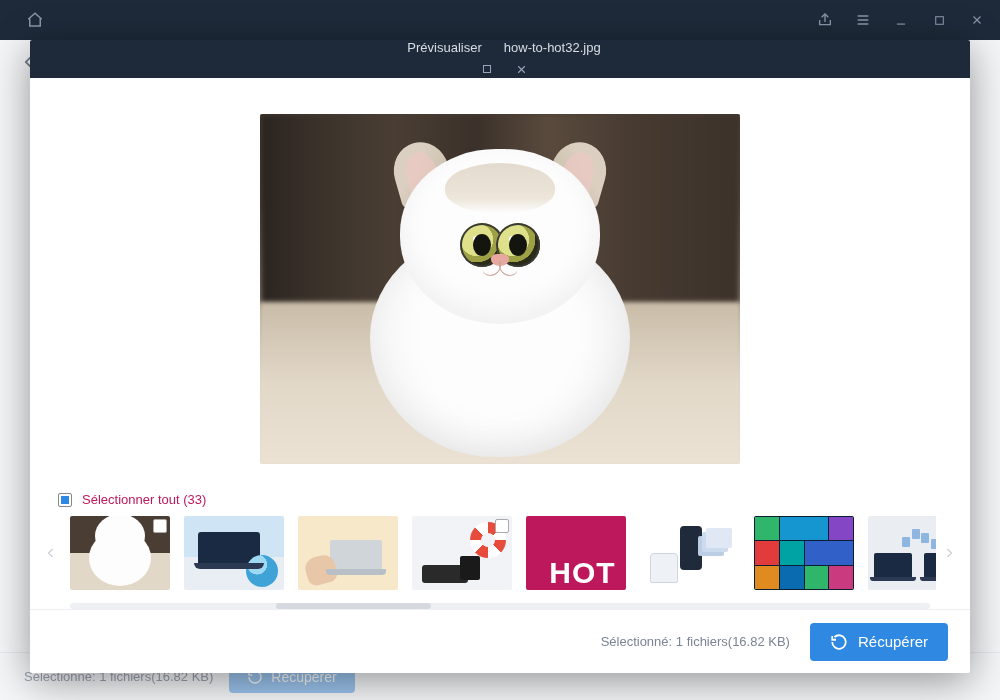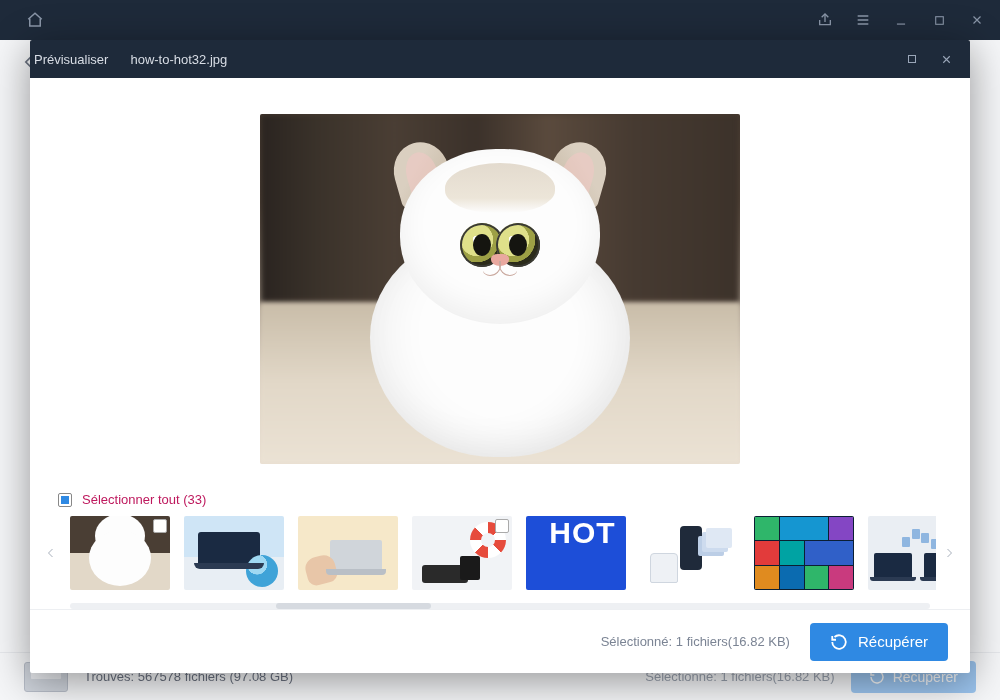--- a/index.html
+++ b/index.html
@@ -36,22 +36,22 @@
 }
 
 
 .modal {
   position: absolute; left: 30px; right: 30px; top: 40px; bottom: 27px;
   background: #fff; box-shadow: 0 8px 40px rgba(0,0,0,0.4); border-radius: 2px;
   display: flex; flex-direction: column;
 }
 .modal-titlebar {
   height: 38px; background: #1e2a3a; display: flex; align-items: center;
-  justify-content: space-between; padding: 0 10px 0 4px; color: #d8dde5;
-  border-radius: 2px 2px 0 0; font-size: 13px;
+  justify-content: space-between; padding: 0 10px 0 18px; color: #d8dde5;
+  border-radius: 2px 2px 0 0; font-size: 13px; flex-direction: column;
 }
 .modal-title-left { display: flex; align-items: center; gap: 22px; }
 .modal-title-right { display: flex; align-items: center; gap: 6px; }
 .modal-title-icon { width: 28px; height: 28px; display:flex; align-items:center; justify-content:center; color:#9aa6b8; cursor:pointer; }
 
 
 .preview-area {
   flex: 1; display: flex; align-items: center; justify-content: center; padding: 24px 20px 10px;
 }
 .preview-image {
@@ -107,21 +107,21 @@
 .t2 .globe { position:absolute; right:6%; bottom:4%; width:32px; height:32px; border-radius:50%; background: radial-gradient(circle at 35% 30%, #9fd8f2 0 32%, #3fa3d8 33% 100%); }
 .t3 { background: linear-gradient(180deg,#f6e8c9 0 100%); }
 .t3::before { content:''; position:absolute; left:32%; top:32%; width:52%; height:42%; background:#d0d5da; border-radius:2px 2px 0 0; }
 .t3::after { content:''; position:absolute; left:28%; top:72%; width:60%; height:8%; background:#b9bfc6; border-radius:0 0 4px 4px; }
 .t3 .hand { position:absolute; left:8%; bottom:8%; width:30px; height:28px; background:#e8c6a8; border-radius:40% 40% 30% 30%; transform:rotate(-15deg); }
 .t4 { background:#f1f3f6; }
 .t4 .lifebuoy { position:absolute; right:6%; top:8%; width:36px; height:36px; border-radius:50%; background: conic-gradient(#e64b3c 0 12.5%, #fff 12.5% 25%, #e64b3c 25% 37.5%, #fff 37.5% 50%, #e64b3c 50% 62.5%, #fff 62.5% 75%, #e64b3c 75% 87.5%, #fff 87.5% 100%); }
 .t4 .lifebuoy::after { content:''; position:absolute; inset:11px; background:#f1f3f6; border-radius:50%; }
 .t4 .usb { position:absolute; left:10%; bottom:10%; width:46px; height:18px; background:#2a2a2a; border-radius:3px; }
 .t4 .sd { position:absolute; left:48%; bottom:14%; width:20px; height:24px; background:#1a1a1a; border-radius:2px; }
-.t5 { background:#1d4ed8; display:flex; align-items:flex-start; justify-content:center;padding-left:13px; }
+.t5 { background:#be185d; display:flex; align-items:flex-end; justify-content:center;padding-left:13px; }
 .t5-text { color:#fff; font-size:30px; font-weight:800; letter-spacing:1px; font-family: Arial Black, Arial, sans-serif; }
 .t6 { background:#fff; }
 .t6 .phone { position:absolute; left:40%; top:14%; width:22px; height:44px; background:#1f2a3a; border-radius:4px; }
 .t6 .trash { position:absolute; left:10%; bottom:10%; width:28px; height:30px; background:#eef1f5; border:1px solid #cfd6df; border-radius:4px 4px 2px 2px; }
 .t6 .papers { position:absolute; right:8%; top:16%; width:26px; height:20px; background:#dfe8f4; border-radius:2px; box-shadow: -4px 4px 0 #cddbee, -8px 8px 0 #bccee6; }
 .t7 { display:grid; grid-template-columns: repeat(4, 1fr); grid-template-rows: repeat(3, 1fr); gap:1px; background:#0b1f33; padding:1px; }
 .t7 div { background:#2fb66a; }
 .t7 div:nth-child(2){ background:#1596d1; grid-column: span 2; }
 .t7 div:nth-child(3){ background:#8446c4; }
 .t7 div:nth-child(4){ background:#e23b3b; }
@@ -202,24 +202,20 @@
   </div>
 </div>
 
 <div class="bg-layer">
   <div class="bg-top-back">
     <svg width="20" height="20" viewBox="0 0 24 24" fill="none" stroke="#6b7280" stroke-width="2">
         <path d="M15 4l-8 8 8 8"></path>
       </svg>
   </div>
   <div class="bg-footer">
-    <div class="bg-footer-left">
-      <div class="bg-drive-icon"></div>
-      <span>Trouvés: 567578 fichiers (97.08 GB)</span>
-    </div>
     <div class="bg-footer-right">
       <span>Sélectionné: 1 fichiers(16.82 KB)</span>
       <div class="bg-recover-btn">
         <svg width="16" height="16" viewBox="0 0 24 24" fill="none" stroke="#fff" stroke-width="2.2">
             <path d="M3 12a9 9 0 1 0 3-6.7"></path>
             <path d="M3 4v5h5"></path>
           </svg>
         <span>Récupérer</span>
       </div>
     </div>

